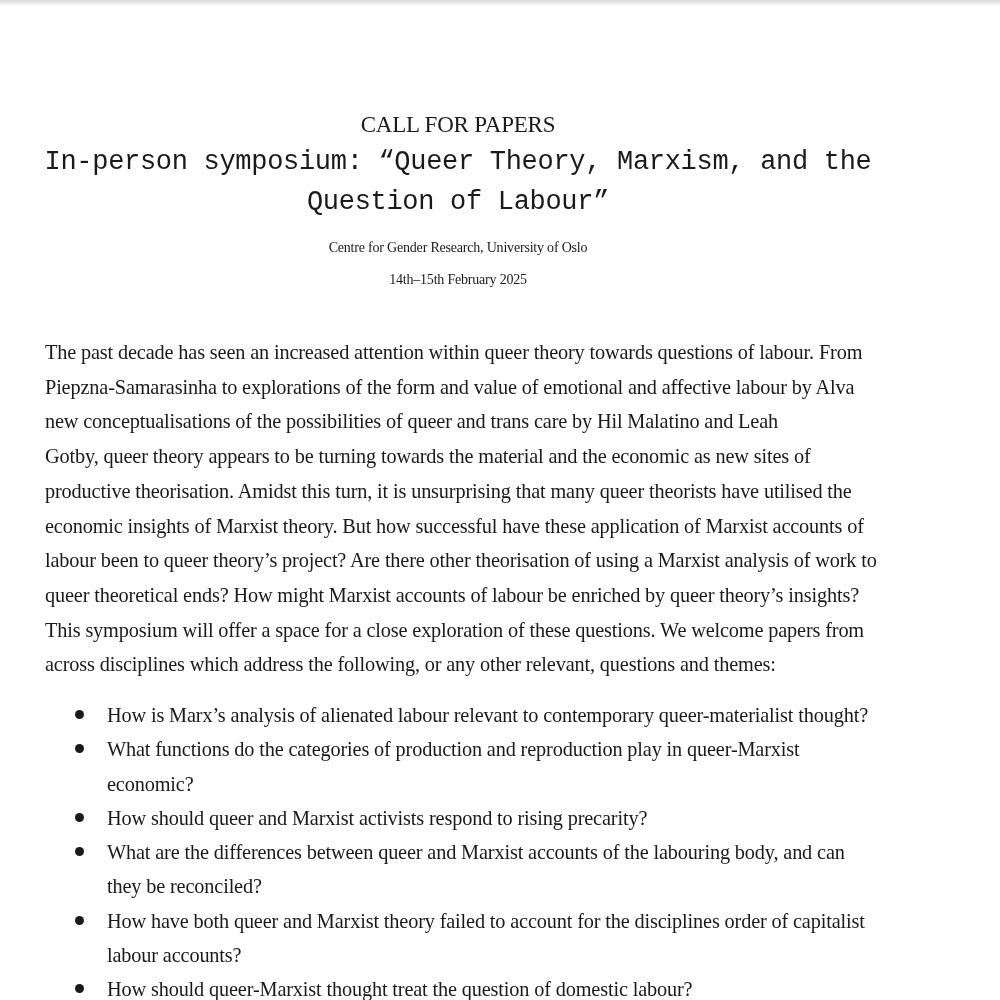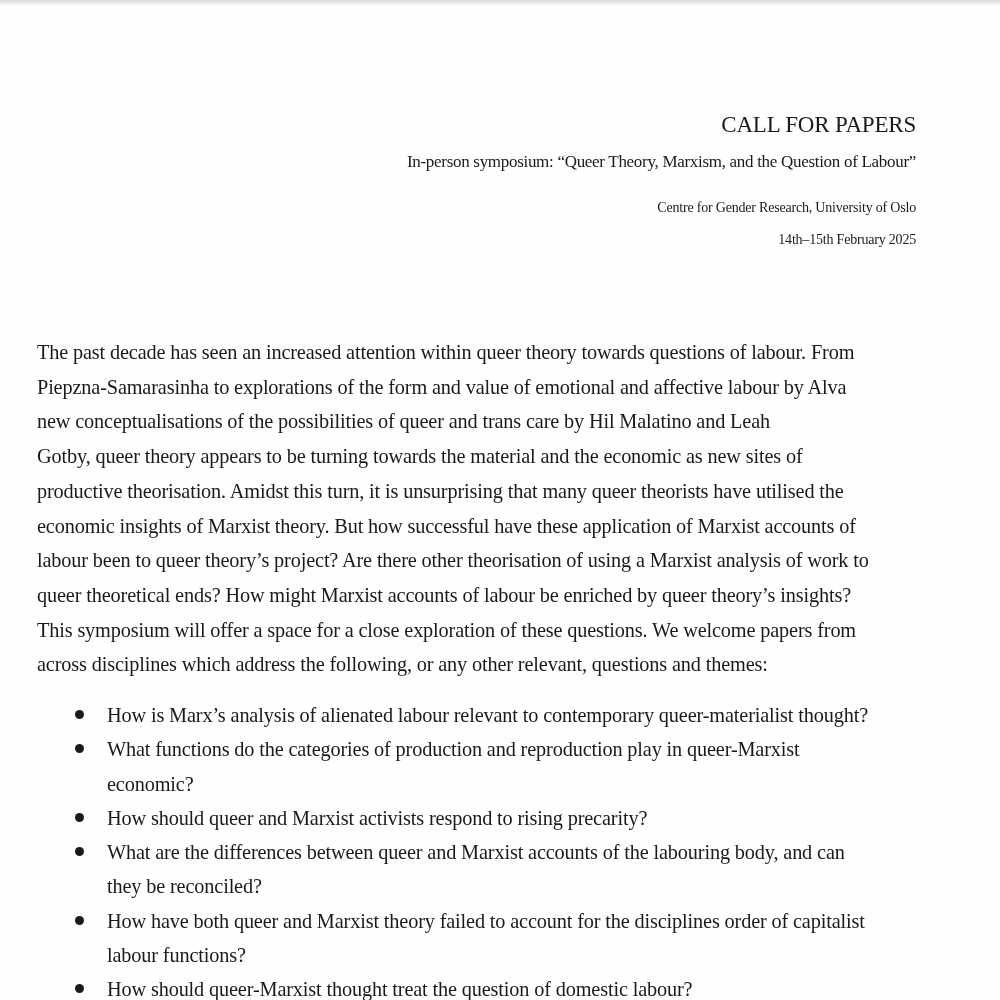--- a/index.html
+++ b/index.html
@@ -19,50 +19,51 @@
       position: absolute;
       left: 0; top: 0;
       width: 1000px; height: 6px;
       background: linear-gradient(to bottom, #d9d9d9, rgba(254,254,254,0));
     }
     .header {
       position: absolute;
       left: 0;
       top: 108px;
       width: 916px;
-      text-align: right;
+      text-align: center;
     }
     .cfp-title {
       font-size: 23px;
       line-height: 34px;
       letter-spacing: -0.2px;
     }
     .cfp-subtitle {
-      font-size: 17px;
+      font-size: 27px;
       line-height: 40px;
       letter-spacing: -0.3px;
+      font-family: Liberation Mono, monospace;
     }
     .venue, .dates {
       font-size: 14px;
       line-height: 32px;
       letter-spacing: -0.2px;
     }
     .venue { margin-top: 10px; }
     .intro {
       position: absolute;
       left: 37px;
       top: 335px;
       width: 925px;
       font-size: 20.3px;
       line-height: 34.7px;
       letter-spacing: -0.15px;
       margin: 0;
       word-spacing: 0px;
     }
-    .intro .ln { display: block; white-space: nowrap; }
+    .intro .ln { display: block; white-space: nowrap; margin-left: 8px; }
     .themes {
       position: absolute;
       left: 0;
       top: 698px;
       width: 1000px;
       margin: 0;
       padding: 0;
       list-style: none;
       font-size: 20.3px;
       line-height: 34.3px;
@@ -124,19 +125,19 @@
     <span class="ln">How should queer and Marxist activists respond to rising precarity?</span>
   </li>
   <li>
     <span class="bullet"></span>
     <span class="ln">What are the differences between queer and Marxist accounts of the labouring body, and can</span>
     <span class="ln">they be reconciled?</span>
   </li>
   <li>
     <span class="bullet"></span>
     <span class="ln">How have both queer and Marxist theory failed to account for the disciplines order of capitalist</span>
-    <span class="ln">labour functions?</span>
+    <span class="ln">labour accounts?</span>
   </li>
   <li>
     <span class="bullet"></span>
     <span class="ln">How should queer-Marxist thought treat the question of domestic labour?</span>
   </li>
 </ul>
 
 </body></html>

